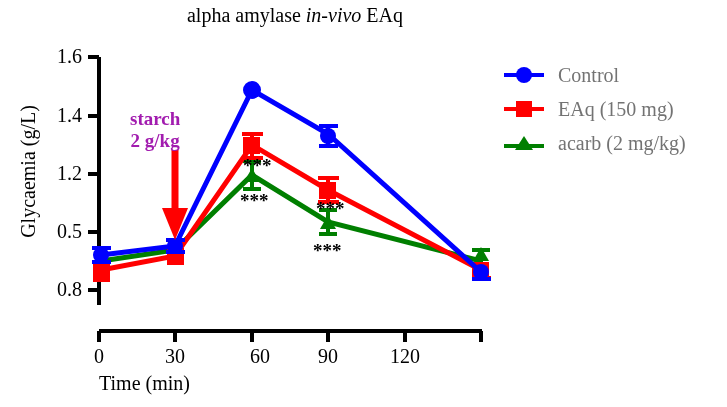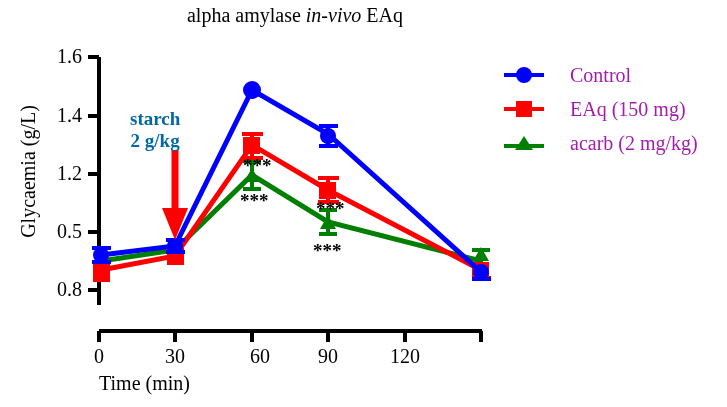--- a/index.html
+++ b/index.html
@@ -69,21 +69,21 @@
     font-size: 20px;
     color: #000000;
   }
 
   #starch-annotation {
     position: absolute;
     left: 130px;
     top: 108px;
     font-size: 19px;
     font-weight: bold;
-    color: #0369a1;
+    color: #a21caf;
     line-height: 1.15;
     text-align: center;
     white-space: nowrap;
   }
 
   .sig-star {
     position: absolute;
     font-size: 19px;
     font-weight: bold;
     color: #000000;
@@ -102,22 +102,22 @@
     height: 34px;
   }
   .legend-marker {
     width: 44px;
     height: 20px;
     position: relative;
     flex: 0 0 auto;
   }
   .legend-label {
     font-size: 20px;
-    color: #a21caf;
-    margin-left: 24px;
+    color: #737373;
+    margin-left: 12px;
     white-space: nowrap;
   }
 </style>
 </head>
 <body>
 
 <div id="figure">
 
   <div id="chart-title"><span>alpha amylase </span><span class="ital">in-vivo</span><span> EAq</span></div>
 

